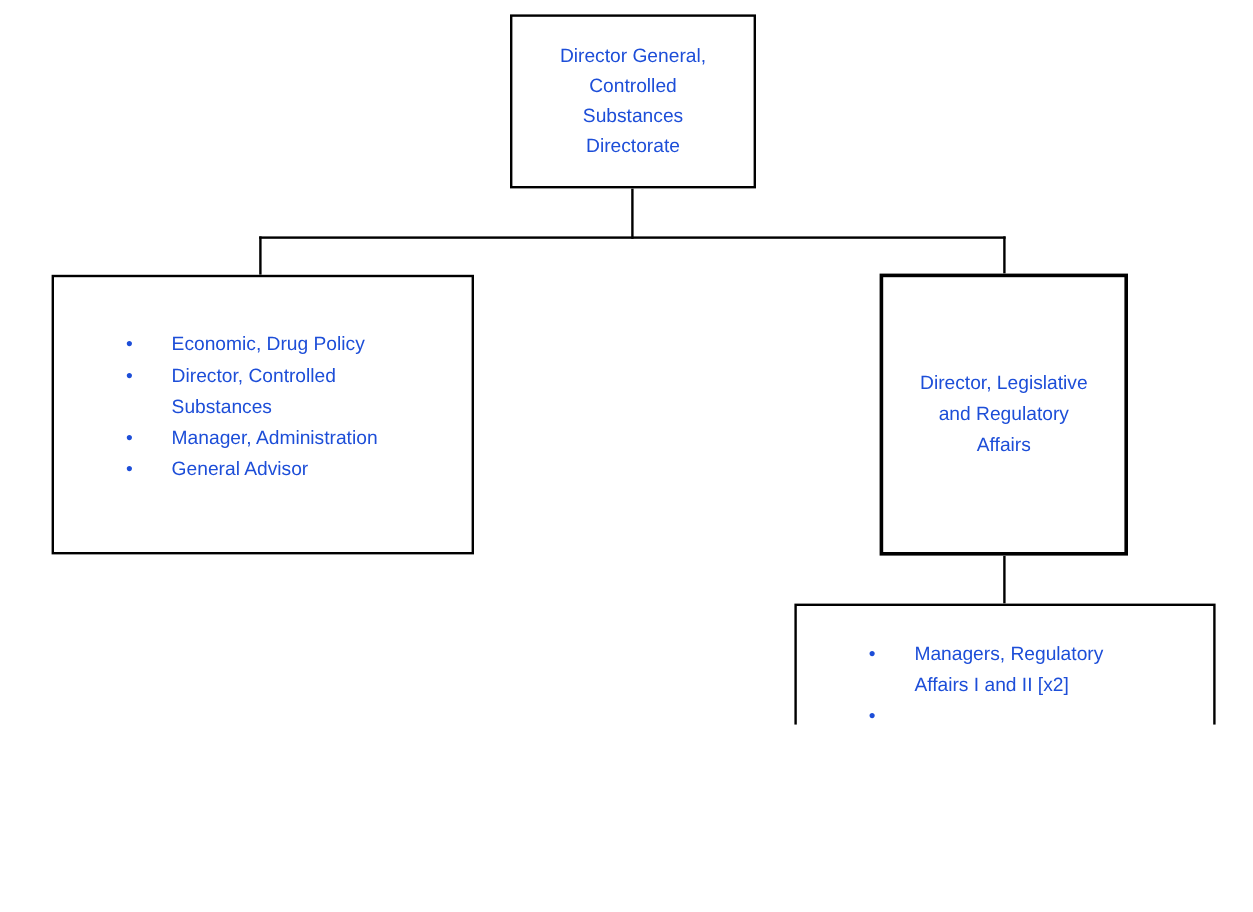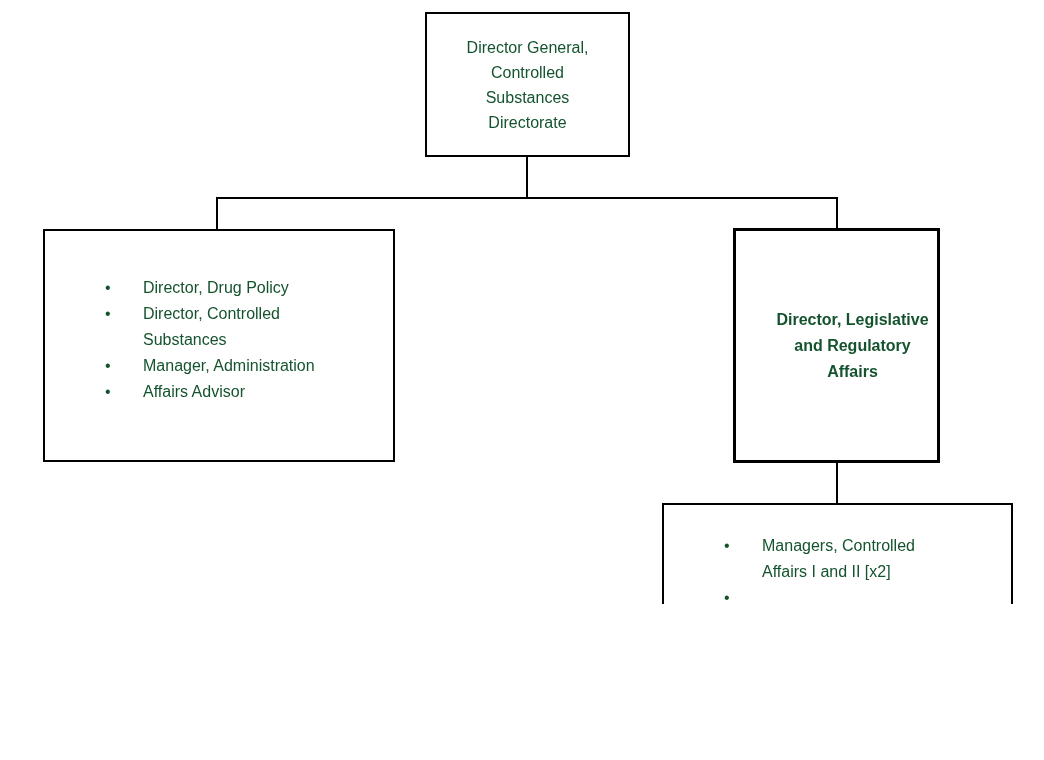--- a/index.html
+++ b/index.html
@@ -7,21 +7,21 @@
     padding: 0;
     background: #ffffff;
     font-family: "Liberation Sans", sans-serif;
   }
   .canvas {
     position: relative;
     width: 1044px;
     height: 604px;
     background: #ffffff;
     overflow: hidden;
-    color: #14532d;
+    color: #1d4ed8;
   }
   .box {
     position: absolute;
     box-sizing: border-box;
     border: 2px solid #000000;
     background: #ffffff;
   }
   .box.bold-border {
     border-width: 3px;
   }
@@ -30,23 +30,22 @@
     height: 100%;
     display: flex;
     align-items: center;
     justify-content: center;
     text-align: center;
     white-space: pre-line;
     font-size: 16px;
     line-height: 25px;
   }
   .bold-text {
-    font-weight: bold;
+    font-weight: normal;
     line-height: 26px;
-    padding-left: 16px;
   }
   .top-box    { left: 425px; top: 12px;  width: 205px; height: 145px; }
   .left-box   { left: 43px;  top: 229px; width: 352px; height: 233px; padding-top: 44px; }
   .right-box  { left: 733px; top: 228px; width: 207px; height: 235px; }
   .bottom-box { left: 662px; top: 503px; width: 351px; height: 220px; padding-top: 28px; }
 
   .bullet-item {
     display: flex;
     padding-left: 60px;
     font-size: 16px;
@@ -84,47 +83,47 @@
   <div class="box top-box">
     <div class="centered-text">Director General,
 Controlled
 Substances
 Directorate</div>
   </div>
 
   <div class="box left-box">
     <div class="bullet-item">
       <span class="bullet">•</span>
-      <span class="item-text">Director, Drug Policy</span>
+      <span class="item-text">Economic, Drug Policy</span>
     </div>
     <div class="bullet-item">
       <span class="bullet">•</span>
       <span class="item-text">Director, Controlled
 Substances</span>
     </div>
     <div class="bullet-item">
       <span class="bullet">•</span>
       <span class="item-text">Manager, Administration</span>
     </div>
     <div class="bullet-item">
       <span class="bullet">•</span>
-      <span class="item-text">Affairs Advisor</span>
+      <span class="item-text">General Advisor</span>
     </div>
   </div>
 
   <div class="box right-box bold-border">
     <div class="centered-text bold-text">Director, Legislative
 and Regulatory
 Affairs</div>
   </div>
 
   <div class="box bottom-box">
     <div class="bullet-item">
       <span class="bullet">•</span>
-      <span class="item-text">Managers, Controlled
+      <span class="item-text">Managers, Regulatory
 Affairs I and II [x2]</span>
     </div>
     <div class="bullet-item">
       <span class="bullet">•</span>
     </div>
     <div class="bullet-item">
       <span class="bullet">•</span>
     </div>
   </div>
 

